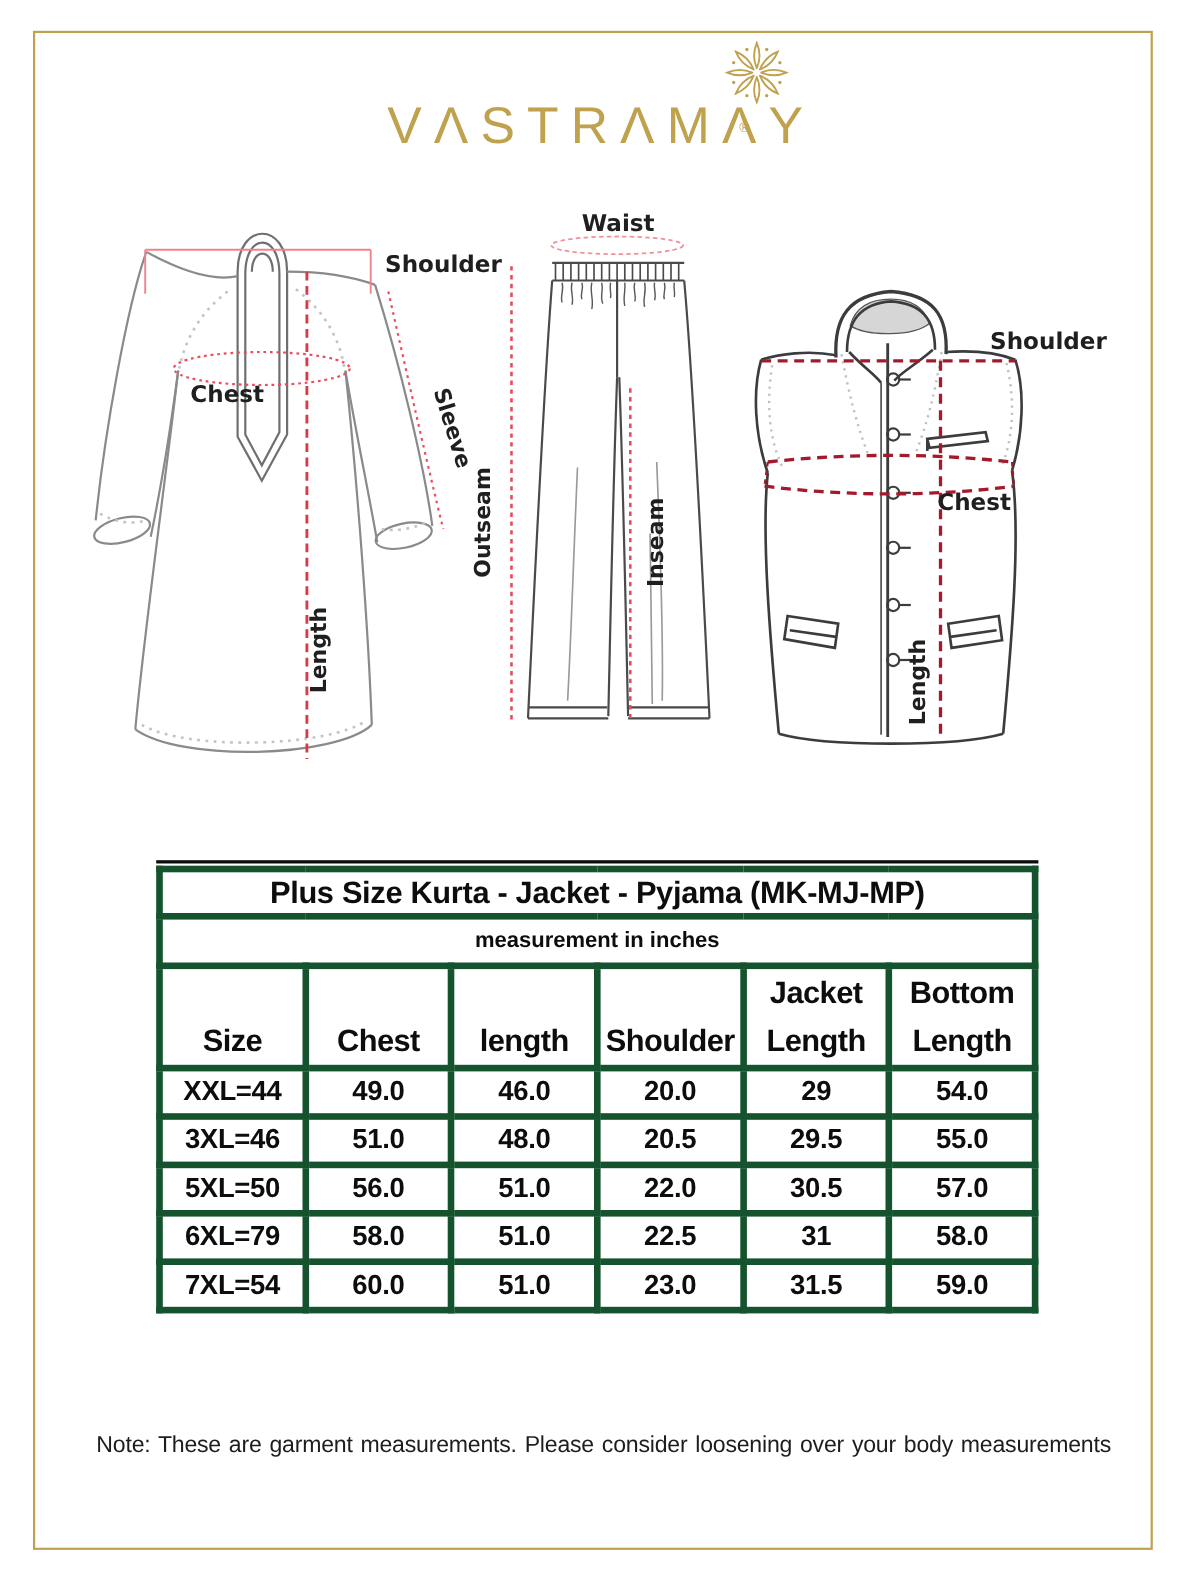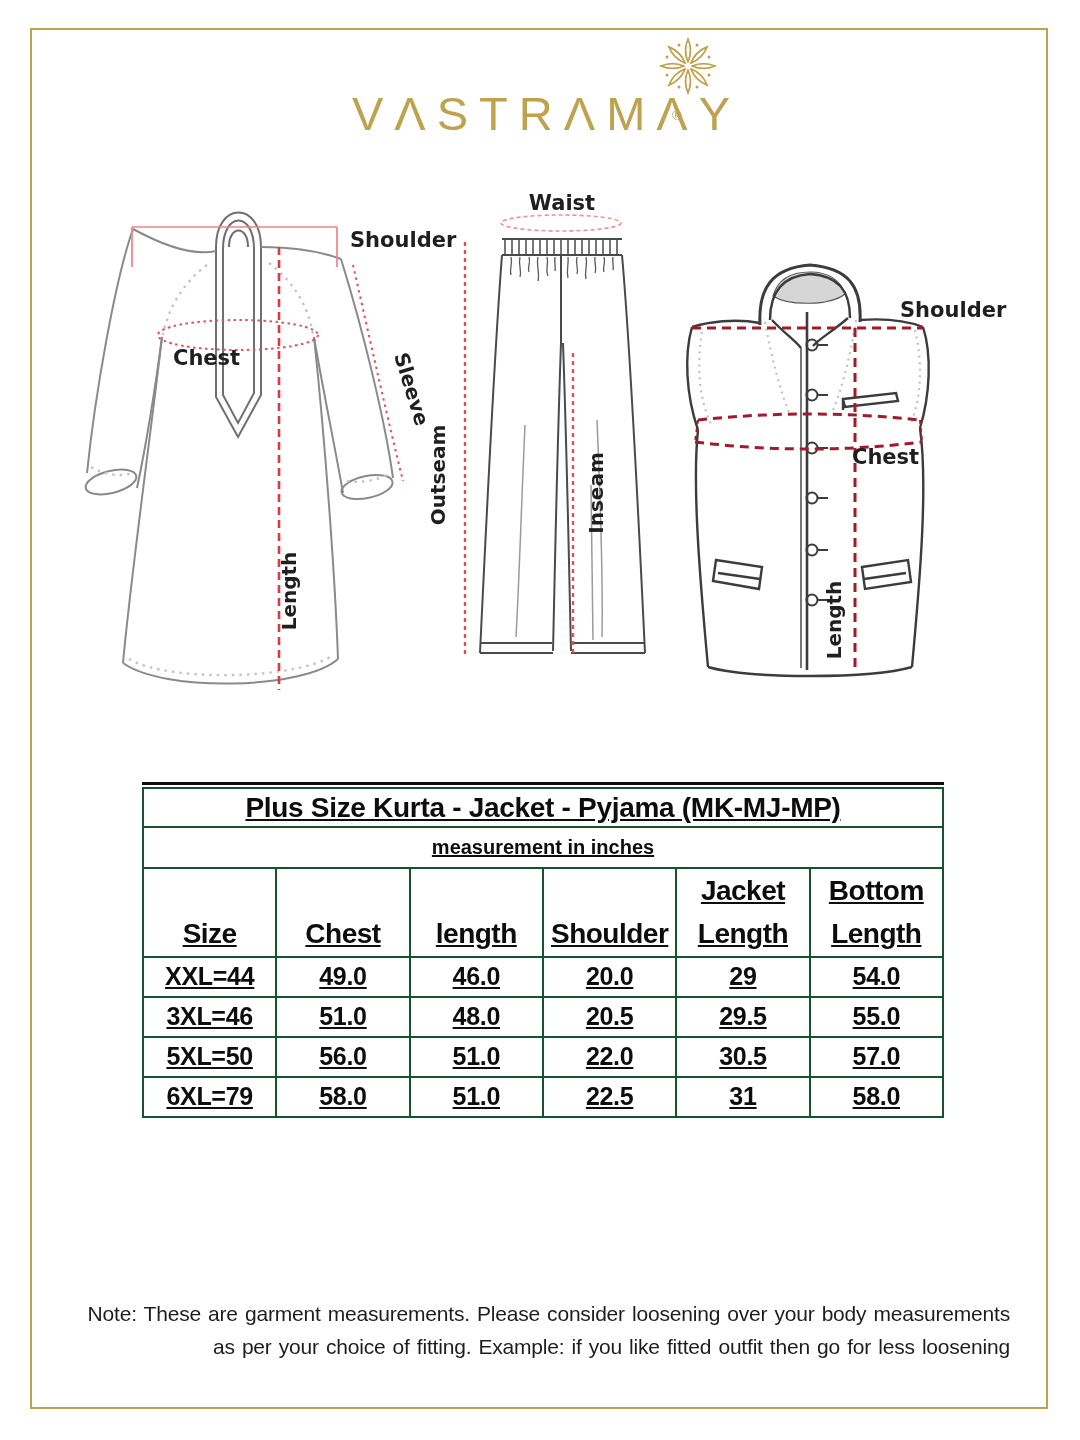--- a/index.html
+++ b/index.html
@@ -31,23 +31,22 @@
   }
   .diag-label.big{font-size:21px;}
   
   .chart-wrap{position:absolute;left:142px;top:782px;width:802px;}
   .topline{height:3px;background:#0d0d0d;margin-bottom:2px;}
   table.size-chart{
     border-collapse:collapse;table-layout:fixed;width:100%;
     color:#0d0d0d;font-family:"Liberation Sans",sans-serif;
   }
   table.size-chart td{
-    border:2px solid #14532d;text-align:center;padding:0 2px;
+    border:6px solid #14532d;text-align:center;padding:0 2px;
     overflow:hidden;
-    text-decoration:underline;
   }
   tr.title-row td{height:37px;font-size:28px;font-weight:bold;letter-spacing:-0.3px;}
   tr.subtitle-row td{height:39px;font-size:20px;font-weight:bold;margin-top:35px;}
   tr.header-row td{
     height:80px;font-size:28px;font-weight:bold;vertical-align:bottom;
     padding-bottom:0;line-height:1.55;letter-spacing:-0.5px;
   }
   tr.body-row td{height:38px;font-size:25px;font-weight:bold;letter-spacing:-0.3px;margin-left:38px;}
   
   .note{
@@ -288,20 +287,27 @@
         <td>57.0</td>
       </tr>
       <tr class="body-row">
         <td>6XL=79</td>
         <td>58.0</td>
         <td>51.0</td>
         <td>22.5</td>
         <td>31</td>
         <td>58.0</td>
       </tr>
+      <tr class="body-row">
+        <td>7XL=54</td>
+        <td>60.0</td>
+        <td>51.0</td>
+        <td>23.0</td>
+        <td>31.5</td>
+        <td>59.0</td>
+      </tr>
     </tbody>
   </table>
 </section>
 
 <footer class="note">
   <div>Note: These are garment measurements. Please consider loosening over your body measurements</div>
-  <div>as per your choice of fitting. Example: if you like fitted outfit then go for less loosening</div>
 </footer>
 
 </body></html>

